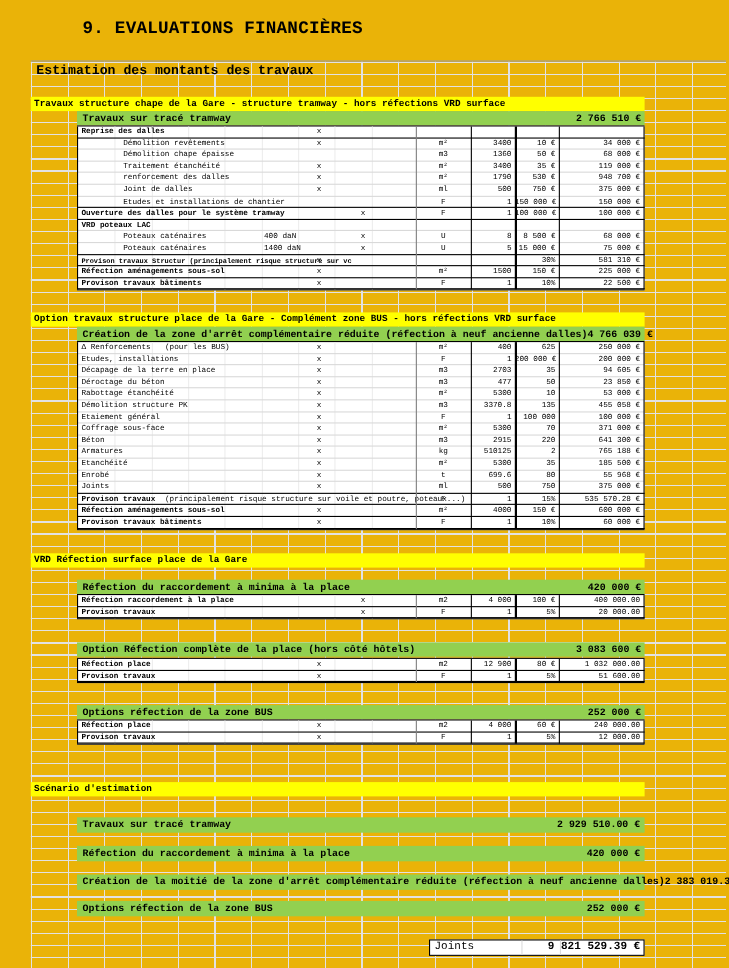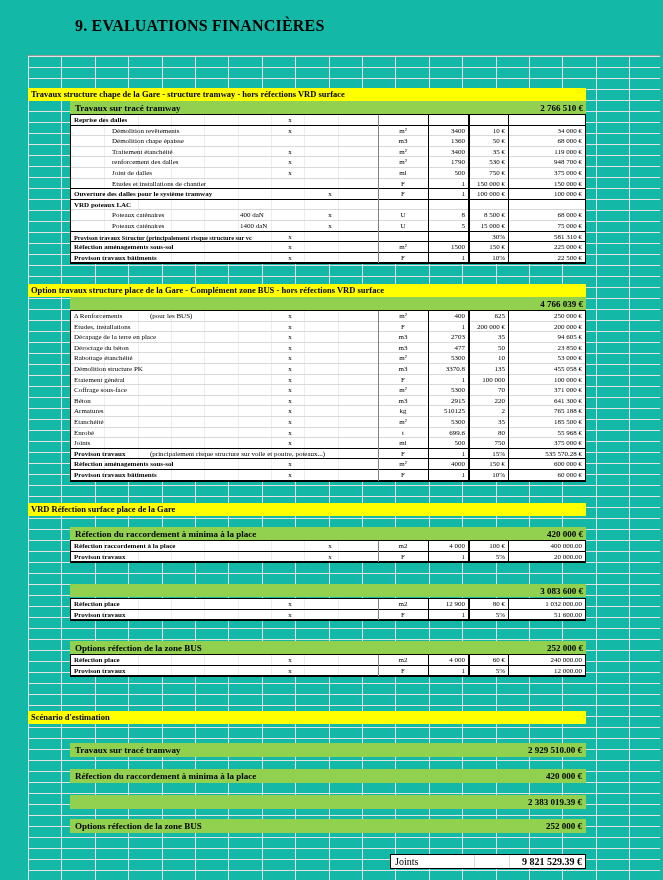--- a/index.html
+++ b/index.html
@@ -1,17 +1,17 @@
 <!DOCTYPE html>
 <html><head>
 <meta charset="utf-8">
 <style>
   html,body{margin:0;padding:0;background:#fff;}
-  .page{position:relative;width:663px;height:880px;background:#14b8a6;
-        font-family:Liberation Serif, serif;color:#000;overflow:hidden;}
+  .page{position:relative;width:663px;height:880px;background:#eab308;
+        font-family:Liberation Mono, monospace;color:#000;overflow:hidden;}
   .title{position:absolute;left:75px;top:17px;font-size:16px;font-weight:bold;letter-spacing:.2px;white-space:nowrap;}
   .grid{position:absolute;left:28px;top:55px;width:632px;height:825px;
         background-image:
           repeating-linear-gradient(to bottom,#e2e2e2 0 1px,transparent 1px 11px),
           repeating-linear-gradient(to right,#e2e2e2 0 1px,transparent 1px 33.4px);
         border-top:1px solid #9a9a9a;}
   .sheet-header{position:absolute;left:33px;top:57px;font-size:12px;font-weight:bold;white-space:nowrap;}
   .banner{position:absolute;left:28px;width:558px;height:13px;font-size:8.5px;font-weight:bold;
           line-height:13px;padding-left:3px;box-sizing:border-box;white-space:nowrap;}
   .greenbar{position:absolute;left:70px;width:516px;height:13px;display:flex;align-items:center;
@@ -29,20 +29,21 @@
             display:flex;align-items:center;box-sizing:border-box;font-size:10px;white-space:nowrap;}
   .totalbox .tl{padding-left:4px;}
   .totalbox .amt{margin-left:auto;padding-right:3px;font-weight:bold;}
 </style>
 </head>
 <body>
 
 <div class="page">
   <div class="title">9.  EVALUATIONS FINANCIÈRES</div>
   <div class="grid"></div>
+  <div class="sheet-header">Estimation des montants des travaux</div>
   <div id="sheet">
       <div class="banner" style="top: 88px; background: rgb(255, 255, 0);">Travaux structure chape de la Gare - structure tramway - hors réfections VRD surface</div>
       <div class="greenbar" style="top: 101px; background: rgb(146, 208, 80);">
         <div style="white-space: nowrap;">Travaux sur tracé tramway</div>
         <div class="amt">2 766 510 €</div>
       </div>
       <div class="wtable" style="top: 114px; height: 148.4px;">
         <div style="position: absolute; left: 34px; top: 0px; bottom: 0px; width: 1px; background: rgb(237, 237, 237);"></div>
         <div style="position: absolute; left: 68px; top: 0px; bottom: 0px; width: 1px; background: rgb(237, 237, 237);"></div>
         <div style="position: absolute; left: 101px; top: 0px; bottom: 0px; width: 1px; background: rgb(237, 237, 237);"></div>
@@ -154,20 +155,21 @@
         </div>
         <div class="vline" style="left: 0px; width: 1px; background: rgb(0, 0, 0);"></div>
         <div class="vline" style="left: 308px; width: 1px; background: rgb(127, 127, 127);"></div>
         <div class="vline" style="left: 358px; width: 1px; background: rgb(0, 0, 0);"></div>
         <div class="vline" style="left: 397.5px; width: 2px; background: rgb(0, 0, 0);"></div>
         <div class="vline" style="left: 438px; width: 1px; background: rgb(0, 0, 0);"></div>
         <div class="vline" style="left: 514.5px; width: 1.5px; background: rgb(0, 0, 0);"></div>
       </div>
       <div class="banner" style="top: 284px; background: rgb(255, 255, 0);">Option travaux structure place de la Gare - Complément zone BUS - hors réfections VRD surface</div>
       <div class="greenbar" style="top: 297px; background: rgb(146, 208, 80);">
+        <div style="white-space: nowrap;">Création de la zone d'arrêt complémentaire réduite (réfection à neuf ancienne dalles)</div>
         <div class="amt">4 766 039 €</div>
       </div>
       <div class="wtable" style="top: 310px; height: 169.6px;">
         <div style="position: absolute; left: 34px; top: 0px; bottom: 0px; width: 1px; background: rgb(237, 237, 237);"></div>
         <div style="position: absolute; left: 68px; top: 0px; bottom: 0px; width: 1px; background: rgb(237, 237, 237);"></div>
         <div style="position: absolute; left: 101px; top: 0px; bottom: 0px; width: 1px; background: rgb(237, 237, 237);"></div>
         <div style="position: absolute; left: 134px; top: 0px; bottom: 0px; width: 1px; background: rgb(237, 237, 237);"></div>
         <div style="position: absolute; left: 168px; top: 0px; bottom: 0px; width: 1px; background: rgb(237, 237, 237);"></div>
         <div style="position: absolute; left: 201px; top: 0px; bottom: 0px; width: 1px; background: rgb(237, 237, 237);"></div>
         <div style="position: absolute; left: 234px; top: 0px; bottom: 0px; width: 1px; background: rgb(237, 237, 237);"></div>
@@ -339,20 +341,21 @@
           <div class="cell" style="left: 438px; width: 74px; text-align: right;">20 000.00</div>
         </div>
         <div class="vline" style="left: 0px; width: 1px; background: rgb(0, 0, 0);"></div>
         <div class="vline" style="left: 308px; width: 1px; background: rgb(127, 127, 127);"></div>
         <div class="vline" style="left: 358px; width: 1px; background: rgb(0, 0, 0);"></div>
         <div class="vline" style="left: 397.5px; width: 2px; background: rgb(0, 0, 0);"></div>
         <div class="vline" style="left: 438px; width: 1px; background: rgb(0, 0, 0);"></div>
         <div class="vline" style="left: 514.5px; width: 1.5px; background: rgb(0, 0, 0);"></div>
       </div>
       <div class="greenbar" style="top: 584px; background: rgb(146, 208, 80);">
+        <div style="white-space: nowrap;">Option Réfection complète de la place (hors côté hôtels)</div>
         <div class="amt">3 083 600 €</div>
       </div>
       <div class="wtable" style="top: 598px; height: 21.2px;">
         <div style="position: absolute; left: 34px; top: 0px; bottom: 0px; width: 1px; background: rgb(237, 237, 237);"></div>
         <div style="position: absolute; left: 68px; top: 0px; bottom: 0px; width: 1px; background: rgb(237, 237, 237);"></div>
         <div style="position: absolute; left: 101px; top: 0px; bottom: 0px; width: 1px; background: rgb(237, 237, 237);"></div>
         <div style="position: absolute; left: 134px; top: 0px; bottom: 0px; width: 1px; background: rgb(237, 237, 237);"></div>
         <div style="position: absolute; left: 168px; top: 0px; bottom: 0px; width: 1px; background: rgb(237, 237, 237);"></div>
         <div style="position: absolute; left: 201px; top: 0px; bottom: 0px; width: 1px; background: rgb(237, 237, 237);"></div>
         <div style="position: absolute; left: 234px; top: 0px; bottom: 0px; width: 1px; background: rgb(237, 237, 237);"></div>
@@ -419,20 +422,21 @@
       <div class="banner" style="top: 711px; background: rgb(255, 255, 0);">Scénario d'estimation</div>
       <div class="scenbar" style="top: 743px; background: rgb(146, 208, 80);">
         <div>Travaux sur tracé tramway</div>
         <div class="amt">2 929 510.00 €</div>
       </div>
       <div class="scenbar" style="top: 769px; background: rgb(146, 208, 80);">
         <div>Réfection du raccordement à minima à la place</div>
         <div class="amt">420 000 €</div>
       </div>
       <div class="scenbar" style="top: 795px; background: rgb(146, 208, 80);">
+        <div>Création de la moitié de la zone d'arrêt complémentaire réduite (réfection à neuf ancienne dalles)</div>
         <div class="amt">2 383 019.39 €</div>
       </div>
       <div class="scenbar" style="top: 819px; background: rgb(146, 208, 80);">
         <div>Options réfection de la zone BUS</div>
         <div class="amt">252 000 €</div>
       </div>
       <div class="totalbox" style="top: 854px;">
         <div style="position: absolute; left: 83px; top: 0px; bottom: 0px; width: 1px; background: rgb(220, 220, 220);"></div>
         <div style="position: absolute; left: 118px; top: 0px; bottom: 0px; width: 1px; background: rgb(220, 220, 220);"></div>
         <div class="tl">Joints</div>

